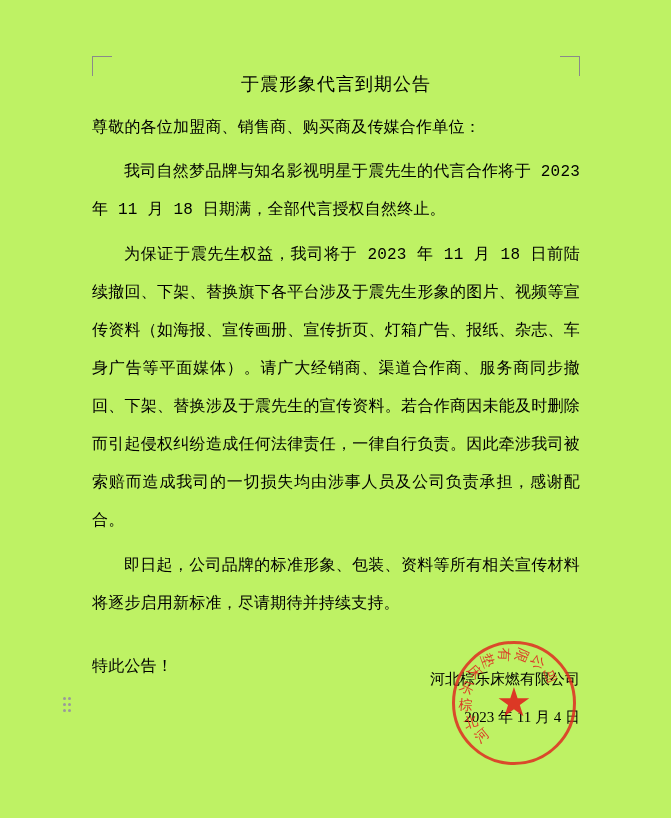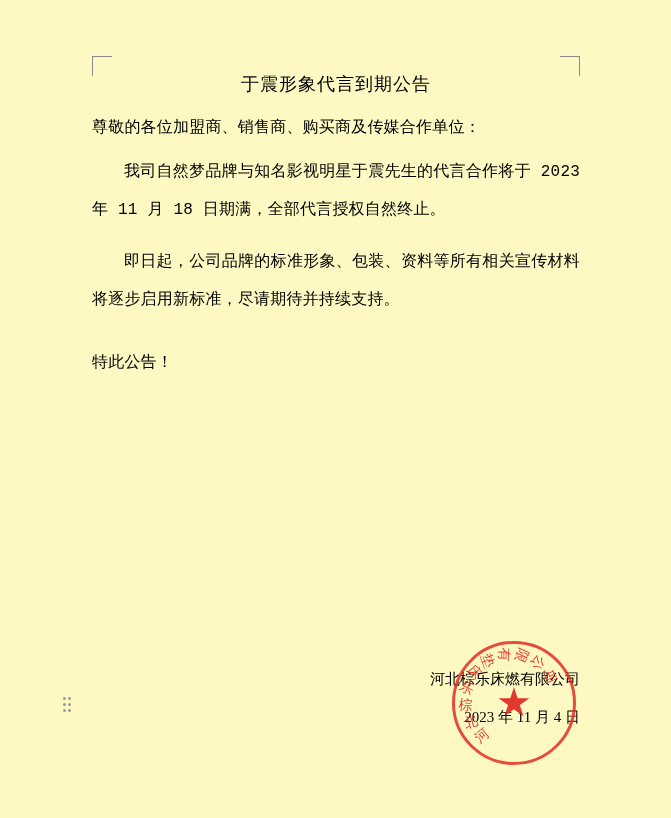--- a/index.html
+++ b/index.html
@@ -13,21 +13,21 @@
     position: relative;
     font-family: "Liberation Serif", "DejaVu Serif", serif;
     overflow: hidden;
   }
 
   .page {
     position: absolute;
     left: 0; top: 0;
     width: 671px;
     height: 818px;
-    background: #fef9c3;
+    background: #bef264;
   }
 
   
   .crop-mark {
     position: absolute;
     width: 20px;
     height: 20px;
   }
   .crop-mark::before,
   .crop-mark::after {
@@ -163,20 +163,21 @@
     <h1 class="doc-title">于震形象代言到期公告</h1>
 
     <p class="para">尊敬的各位加盟商、销售商、购买商及传媒合作单位：</p>
 
     <div class="gap-sm"></div>
 
     <p class="para indent">我司自然梦品牌与知名影视明星于震先生的代言合作将于 2023 年 11 月 18 日期满，全部代言授权自然终止。</p>
 
     <div class="gap-sm"></div>
 
+    <p class="para indent">为保证于震先生权益，我司将于 2023 年 11 月 18 日前陆续撤回、下架、替换旗下各平台涉及于震先生形象的图片、视频等宣传资料（如海报、宣传画册、宣传折页、灯箱广告、报纸、杂志、车身广告等平面媒体）。请广大经销商、渠道合作商、服务商同步撤回、下架、替换涉及于震先生的宣传资料。若合作商因未能及时删除而引起侵权纠纷造成任何法律责任，一律自行负责。因此牵涉我司被索赔而造成我司的一切损失均由涉事人员及公司负责承担，感谢配合。</p>
 
     <div class="gap-sm"></div>
 
     <p class="para indent">即日起，公司品牌的标准形象、包装、资料等所有相关宣传材料将逐步启用新标准，尽请期待并持续支持。</p>
 
     <div class="gap-lg"></div>
 
     <p class="para">特此公告！</p>
   </div>
 

